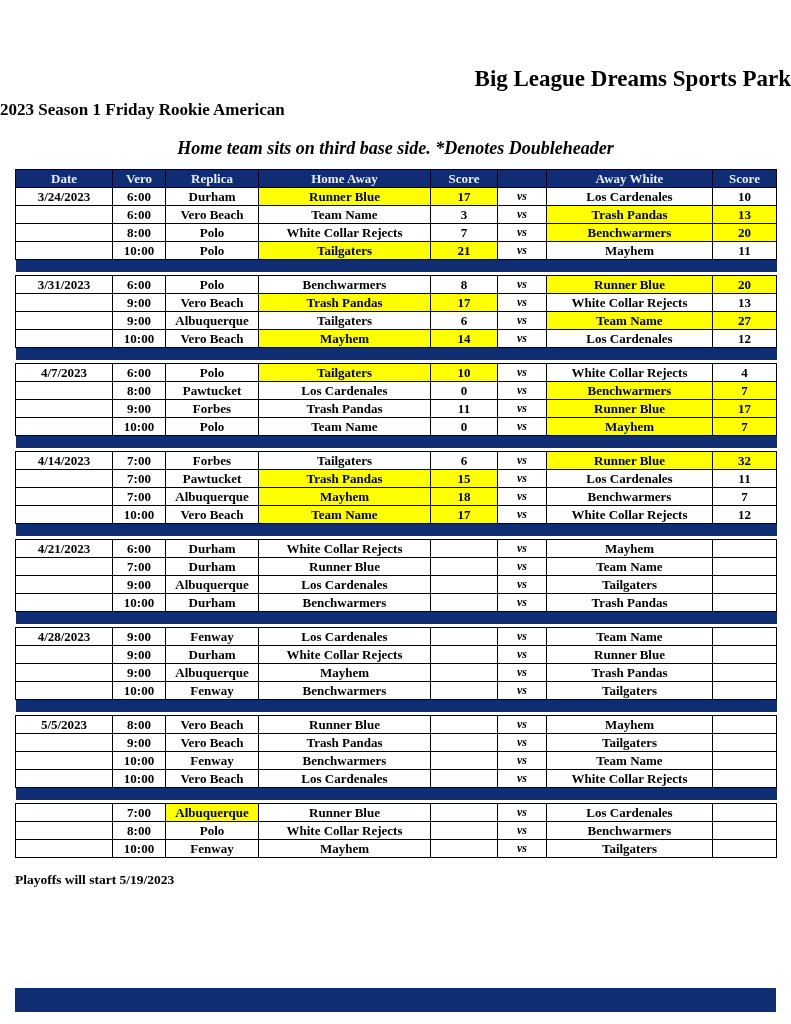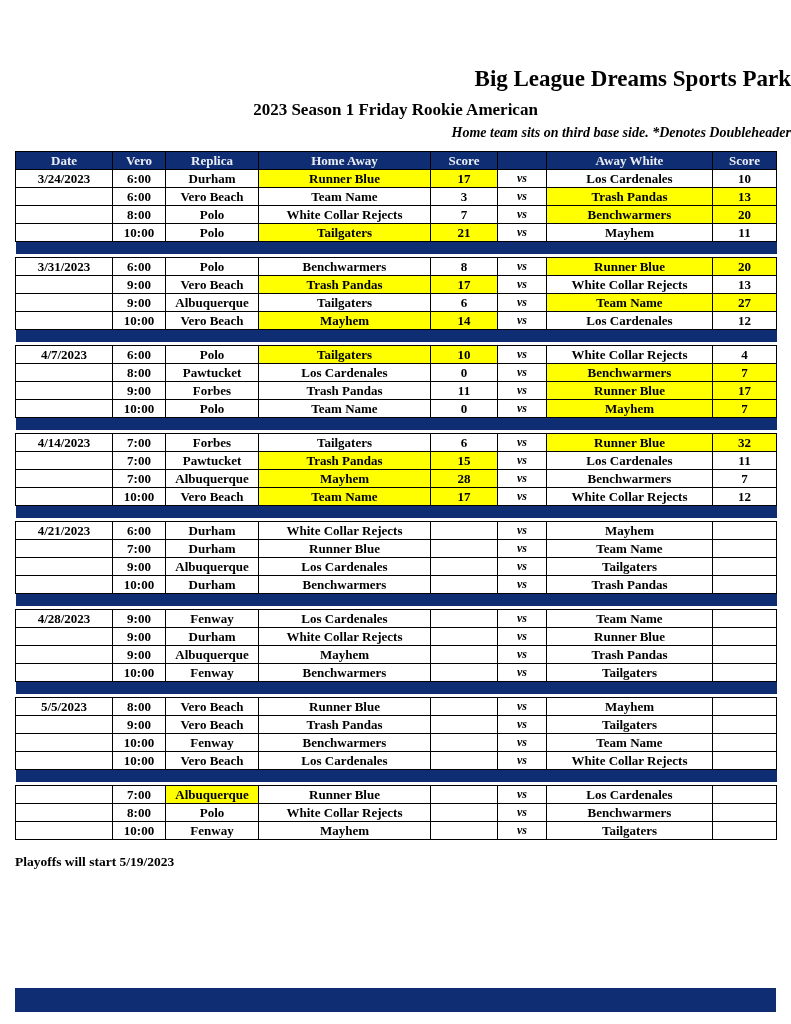--- a/index.html
+++ b/index.html
@@ -21,28 +21,27 @@
     padding-top: 66px;
     font-size: 23px;
     font-weight: 700;
     text-align: right;
     line-height: 1.15;
   }
   .subtitle {
     margin-top: 8px;
     font-size: 17px;
     font-weight: 700;
-    text-align: center;
   }
   .note {
-    margin-top: 5px;
-    font-size: 14px;
+    margin-top: 18px;
+    font-size: 18px;
     font-weight: 700;
     font-style: italic;
-    text-align: right;
+    text-align: center;
   }
   table.schedule {
     border-collapse: collapse;
     table-layout: fixed;
     width: 761px;
     margin: 10px 15px 0 15px;
   }
   th, td {
     border: 1px solid #000;
     font-weight: 700;
@@ -280,21 +279,21 @@
         <td class="c-score hl">15</td>
         <td class="c-vs">vs</td>
         <td class="c-away">Los Cardenales</td>
         <td class="c-score">11</td>
       </tr>
       <tr>
         <td class="c-date"></td>
         <td class="c-time">7:00</td>
         <td class="c-replica">Albuquerque</td>
         <td class="c-home hl">Mayhem</td>
-        <td class="c-score hl">28</td>
+        <td class="c-score hl">18</td>
         <td class="c-vs">vs</td>
         <td class="c-away">Benchwarmers</td>
         <td class="c-score">7</td>
       </tr>
       <tr>
         <td class="c-date"></td>
         <td class="c-time">10:00</td>
         <td class="c-replica">Vero Beach</td>
         <td class="c-home hl">Team Name</td>
         <td class="c-score hl">17</td>

